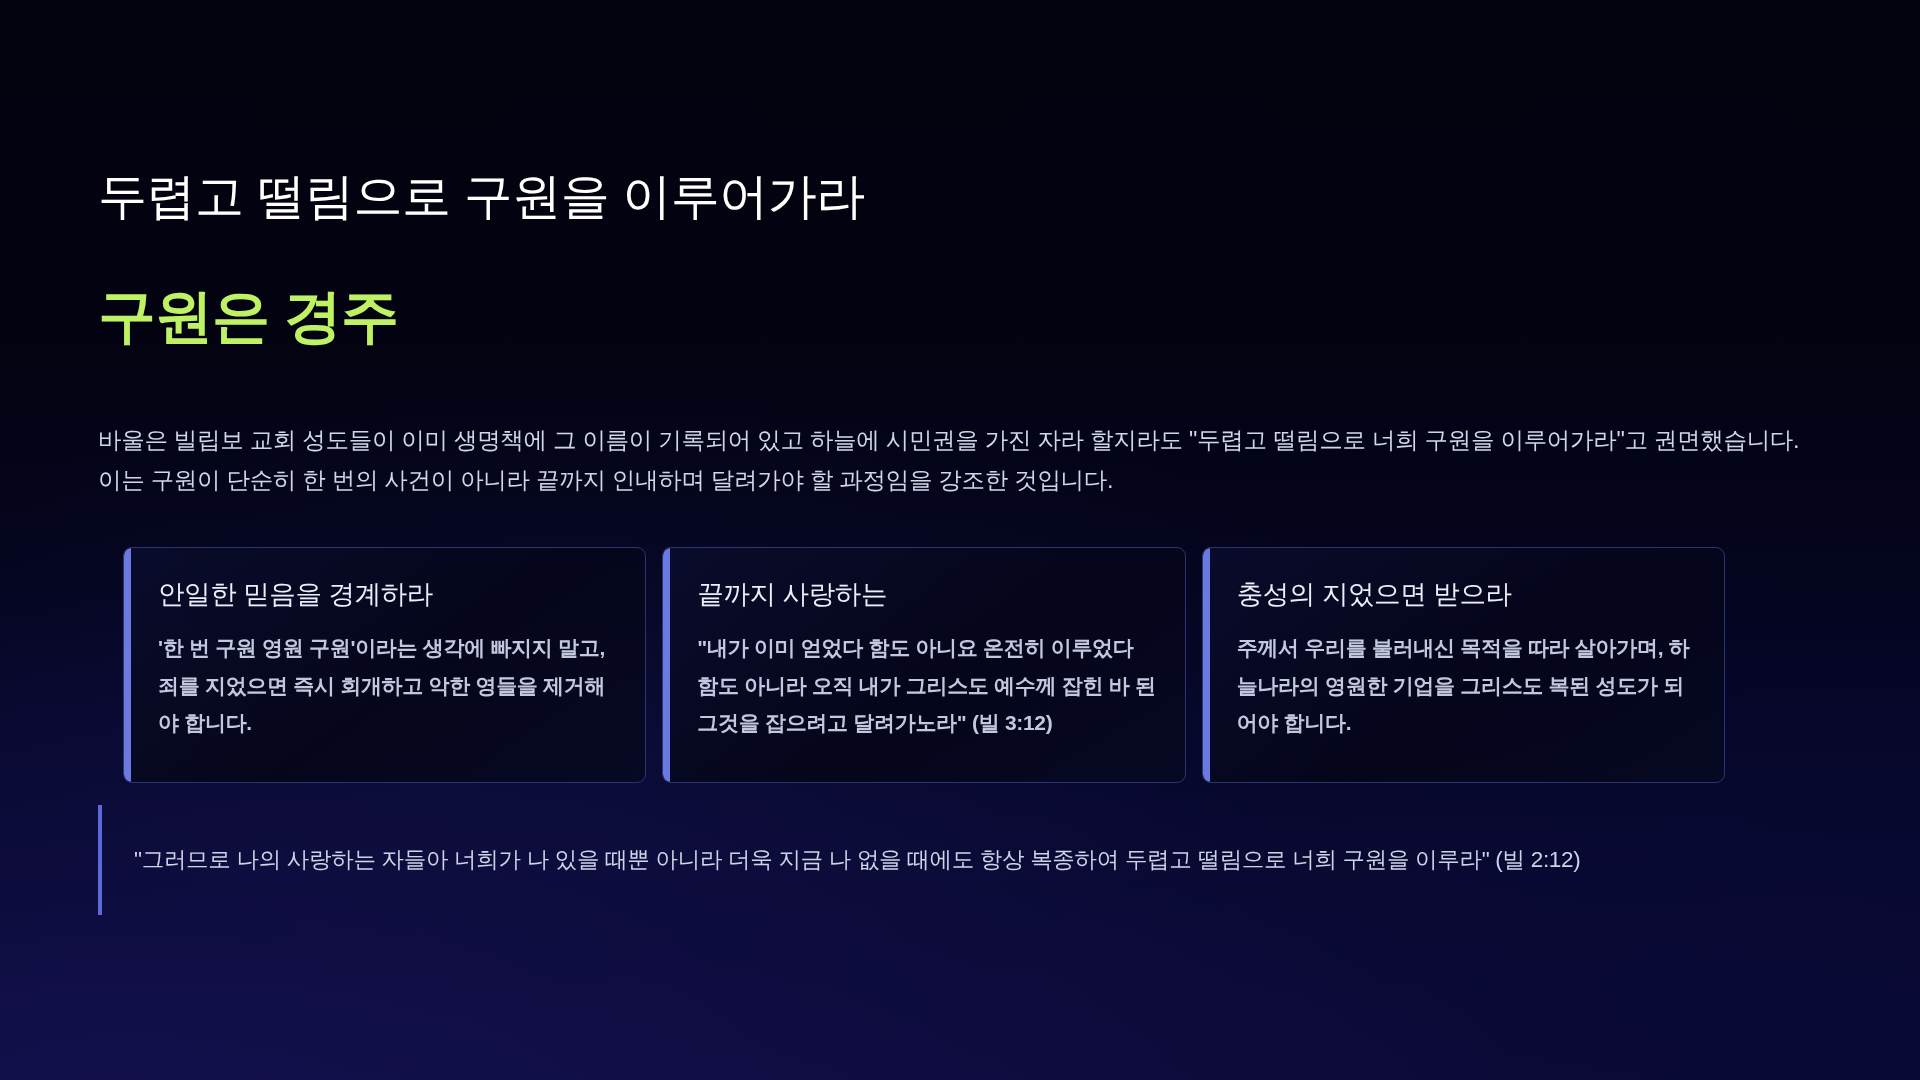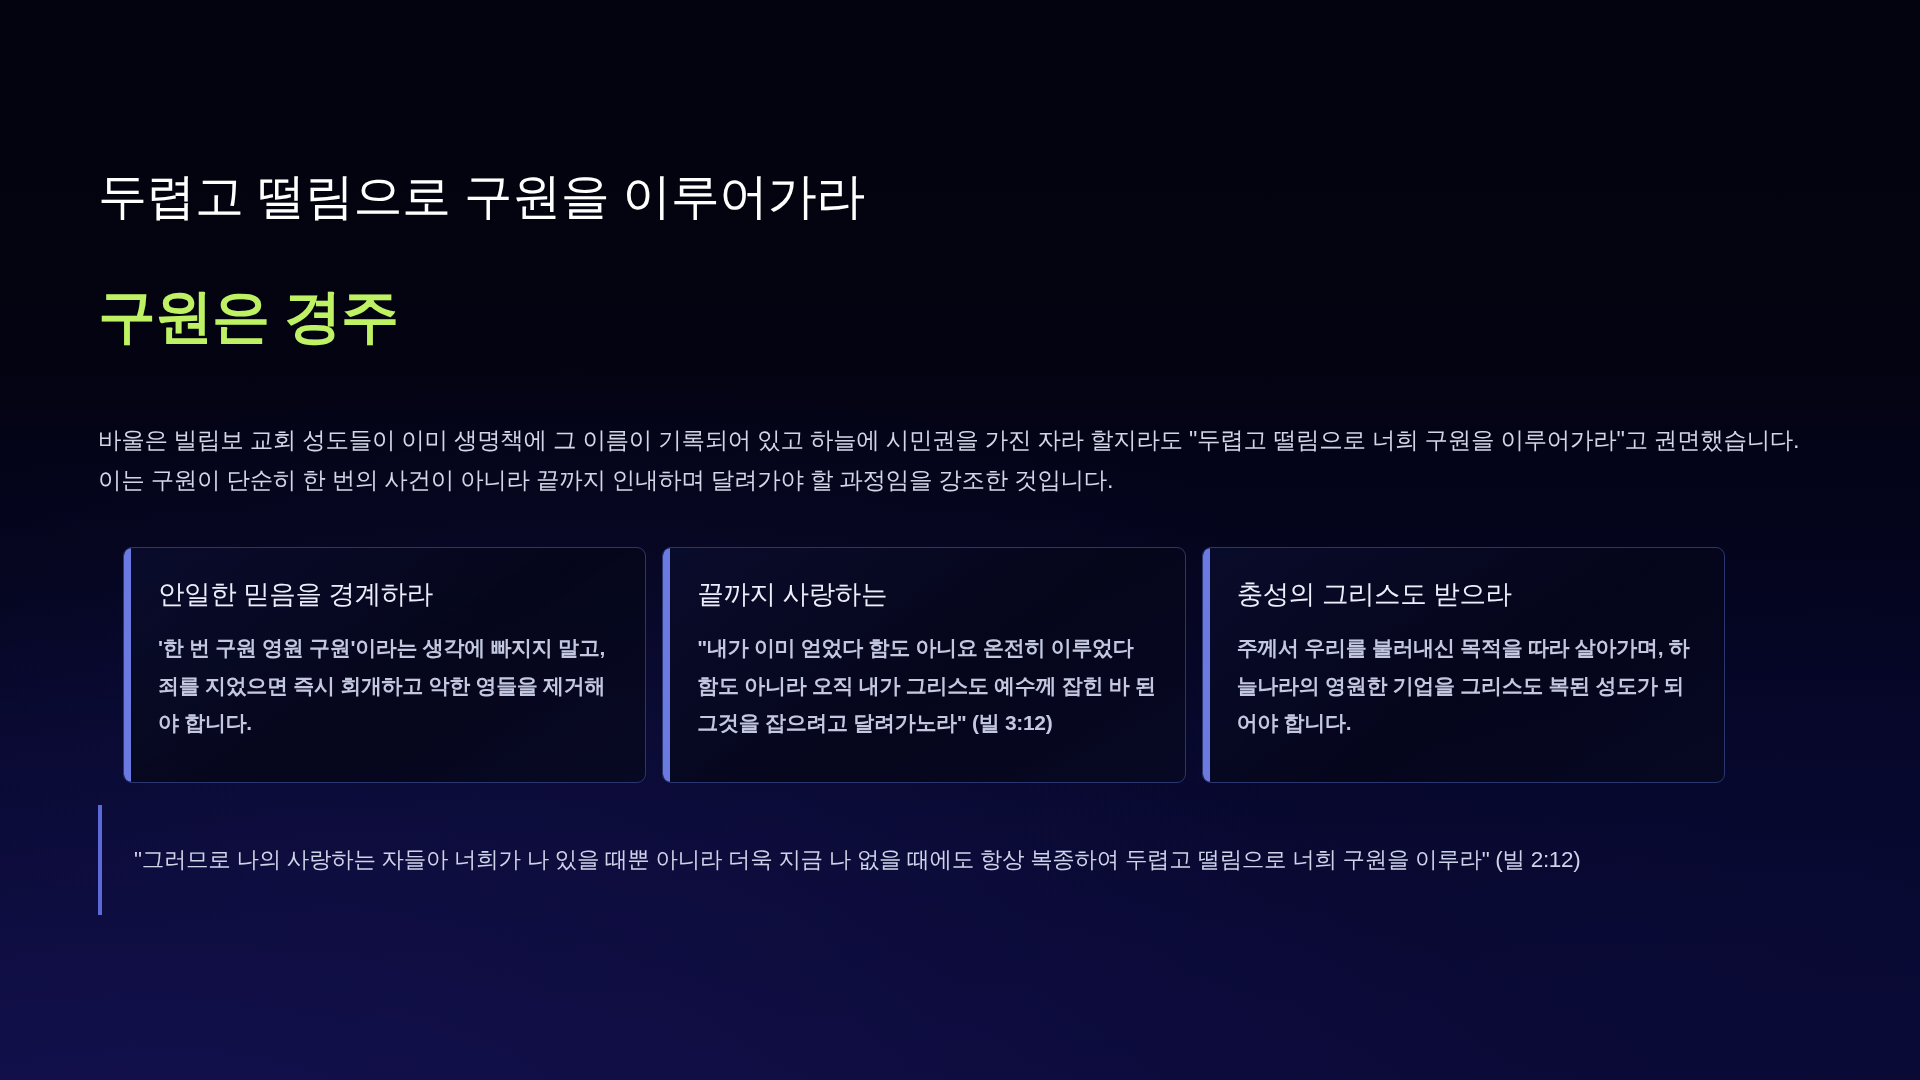--- a/index.html
+++ b/index.html
@@ -167,21 +167,21 @@
     </div>
 
     <div class="card">
       <span class="card-accent"></span>
       <div class="card-title">끝까지 사랑하는</div>
       <div class="card-text">"내가 이미 얻었다 함도 아니요 온전히 이루었다 함도 아니라 오직 내가 그리스도 예수께 잡힌 바 된 그것을 잡으려고 달려가노라" (빌 3:12)</div>
     </div>
 
     <div class="card">
       <span class="card-accent"></span>
-      <div class="card-title">충성의 그리스도 받으라</div>
+      <div class="card-title">충성의 지었으면 받으라</div>
       <div class="card-text">주께서 우리를 불러내신 목적을 따라 살아가며, 하늘나라의 영원한 기업을 그리스도 복된 성도가 되어야 합니다.</div>
     </div>
 
   </div>
 
   <div class="quote">
     <span class="quote-bar"></span>
     <p class="quote-text">"그러므로 나의 사랑하는 자들아 너희가 나 있을 때뿐 아니라 더욱 지금 나 없을 때에도 항상 복종하여 두렵고 떨림으로 너희 구원을 이루라" (빌 2:12)</p>
   </div>
 

